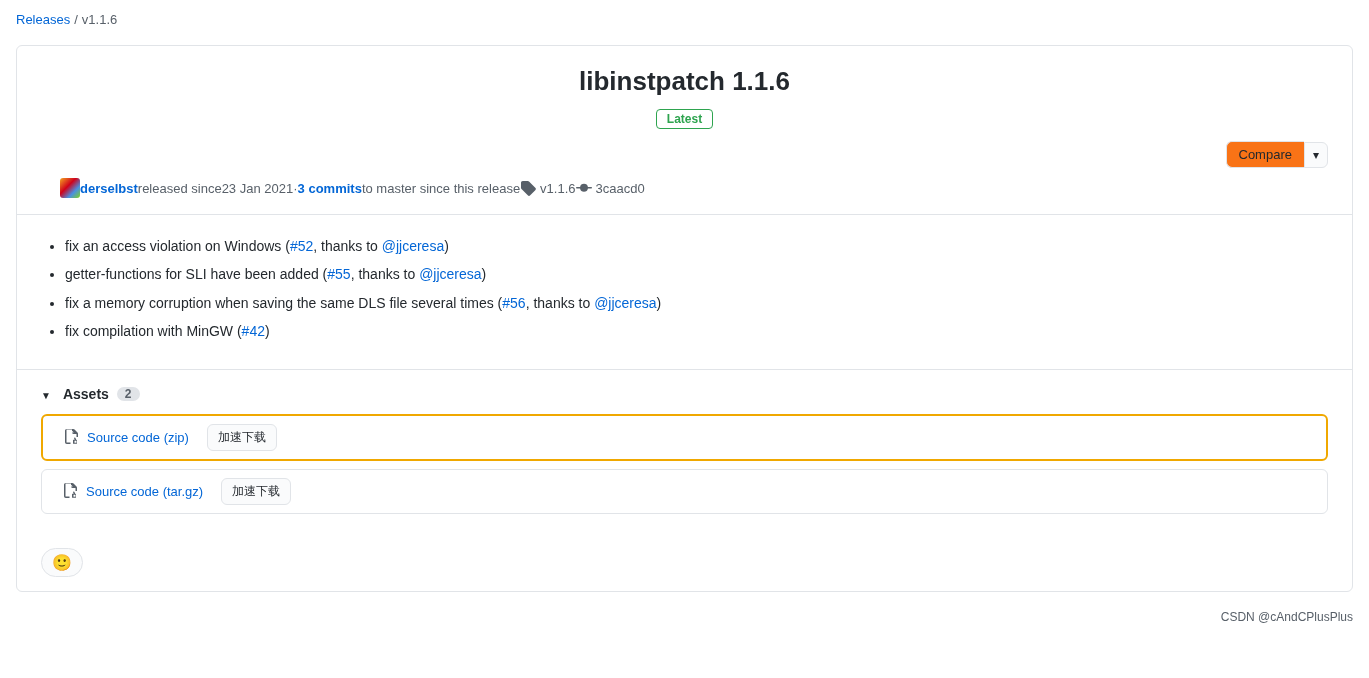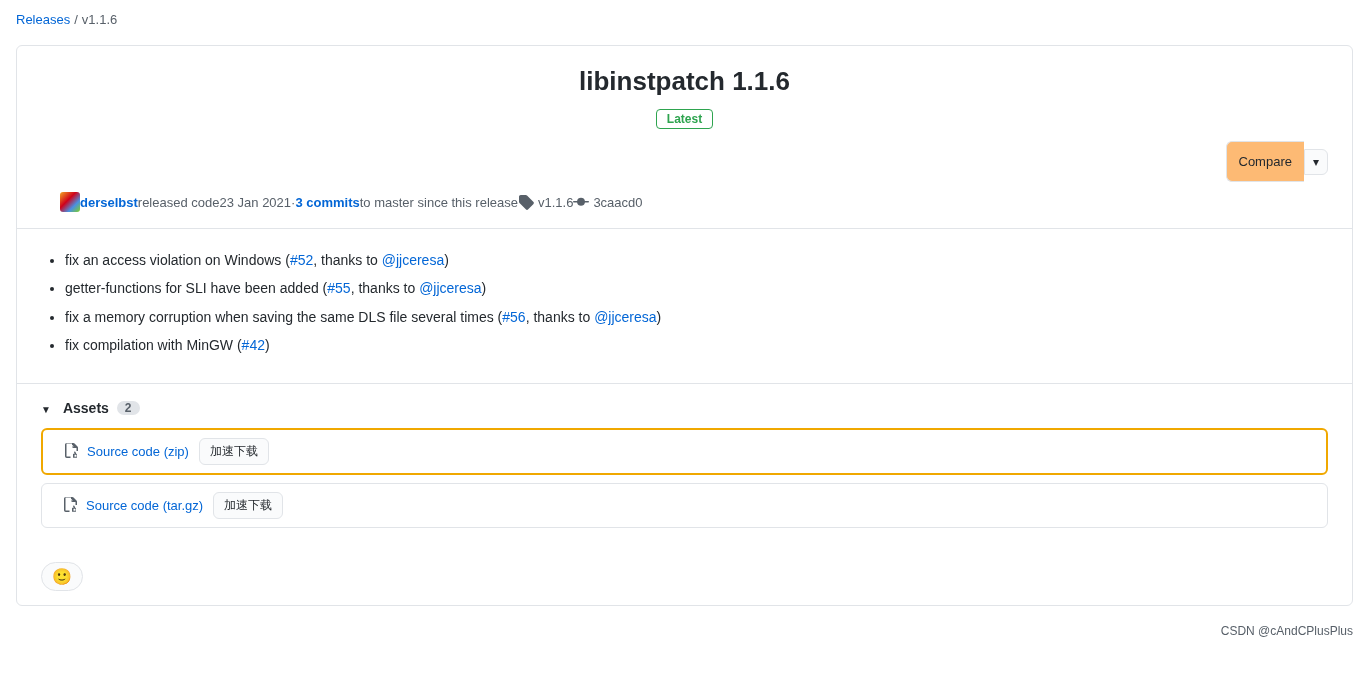--- a/index.html
+++ b/index.html
@@ -67,23 +67,23 @@
       margin-left: auto;
       display: flex;
       align-items: center;
       gap: 0;
     }
 
     .compare-btn-main {
       border: 1px solid #e1e4e8;
       border-right: none;
       border-radius: 6px 0 0 6px;
-      padding: 12px 12px;
-      font-size: 13px;
-      background: #fdba74;
+      padding: 5px 12px;
+      font-size: 13px;
+      background: #f97316;
       cursor: pointer;
       color: #24292e;
     }
 
     .compare-btn-dropdown {
       border: 1px solid #e1e4e8;
       border-radius: 0 6px 6px 0;
       padding: 5px 8px;
       font-size: 12px;
       background: #fafbfc;
@@ -200,21 +200,21 @@
     }
 
     .accel-btn {
       border: 1px solid #e1e4e8;
       border-radius: 6px;
       padding: 4px 10px;
       font-size: 12px;
       background: #fafbfc;
       cursor: pointer;
       color: #24292e;
-      margin-left: 2px;
+      margin-left: 10px;
     }
 
     
     .reactions-row {
       padding: 10px 24px 14px 24px;
       display: flex;
       align-items: center;
     }
 
     .emoji-btn {
@@ -267,21 +267,21 @@
       <div class="compare-btn">
         <button class="compare-btn-main">Compare</button>
         <button class="compare-btn-dropdown">▾</button>
       </div>
     </div>
 
     <div class="release-meta">
 
       <span class="avatar" style="background: linear-gradient(135deg, #f5a623 0%, #d0021b 40%, #4a90e2 70%, #7ed321 100%); width:20px; height:20px; border-radius:3px; display:inline-block;"></span>
       <a>derselbst</a>
-      <span>released code</span>
+      <span>released since</span>
       <span>23 Jan 2021</span>
       <span>·</span>
       <a>3 commits</a>
       <span>to master since this release</span>
 
       <span class="tag-icon">
         <svg class="svg-icon" viewBox="0 0 16 16">
           <path fill="#586069" d="M2.5 7.775V2.75a.25.25 0 0 1 .25-.25h5.025a.25.25 0 0 1 .177.073l6.25 6.25a.25.25 0 0 1 0 .354l-5.025 5.025a.25.25 0 0 1-.354 0l-6.25-6.25a.25.25 0 0 1-.073-.177zm-1.5 0V2.75C1 1.784 1.784 1 2.75 1h5.025c.464 0 .91.184 1.238.513l6.25 6.25a1.75 1.75 0 0 1 0 2.474l-5.026 5.026a1.75 1.75 0 0 1-2.474 0l-6.25-6.25A1.75 1.75 0 0 1 1 7.775zM6 5a1 1 0 1 0 0 2 1 1 0 0 0 0-2z"></path>
         </svg>
         <span>v1.1.6</span>

